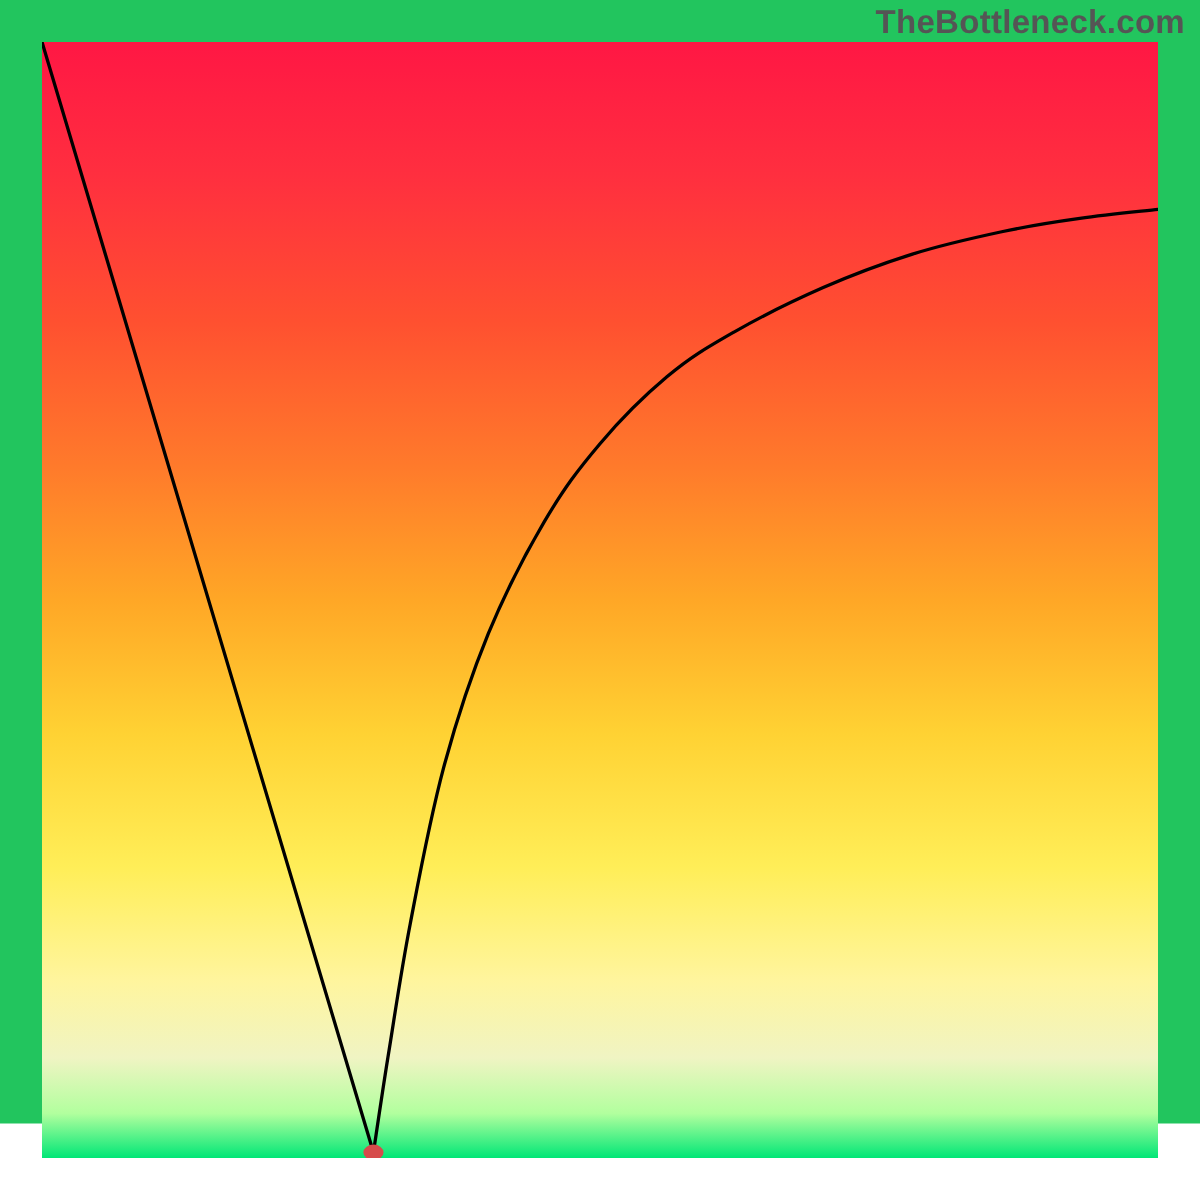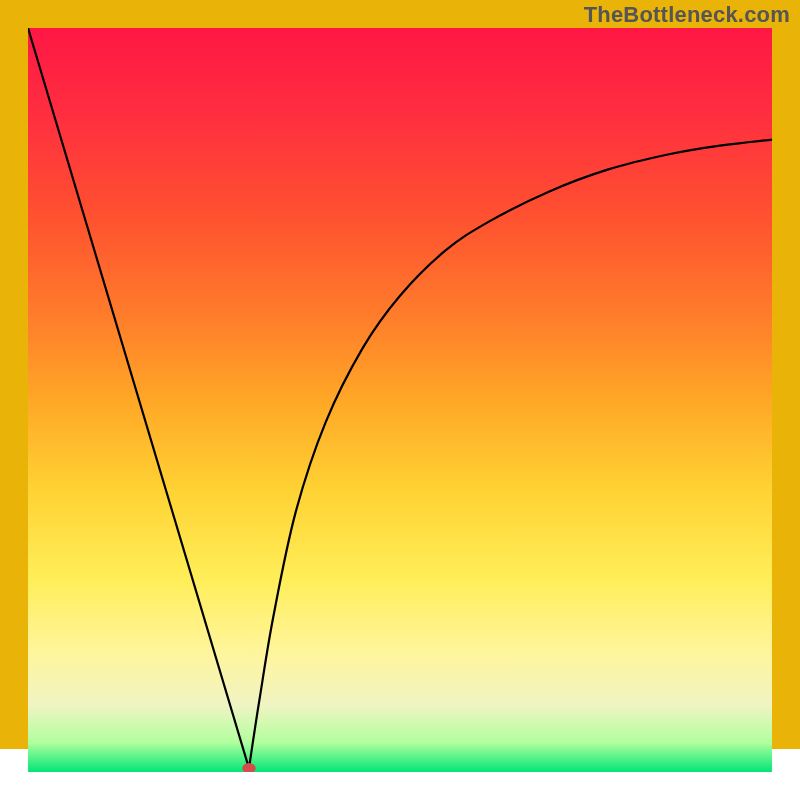--- a/index.html
+++ b/index.html
@@ -6,21 +6,21 @@
     margin: 0;
     padding: 0;
     width: 800px;
     height: 800px;
     overflow: hidden;
     font-family: Arial, Helvetica, sans-serif;
   }
   .frame {
     width: 800px;
     height: 749px;
-    background: #eab308;
+    background: #22c55e;
     position: relative;
   }
   .watermark {
     position: absolute;
     top: 2px;
     right: 10px;
     color: #555;
     font-size: 22px;
     font-weight: 600;
     letter-spacing: 0.2px;

